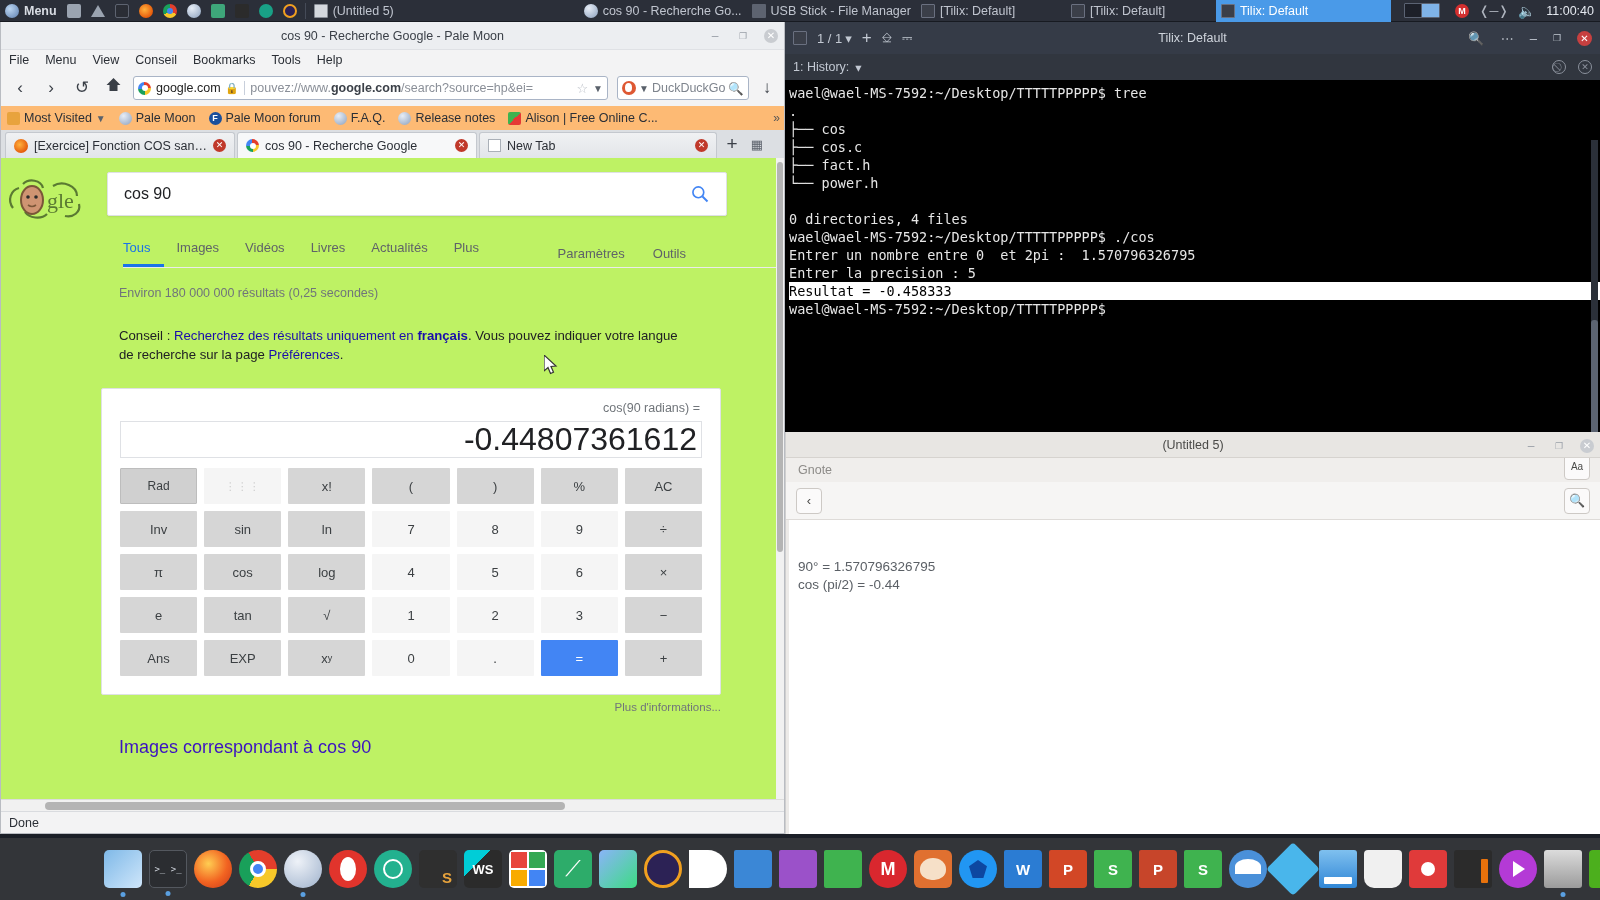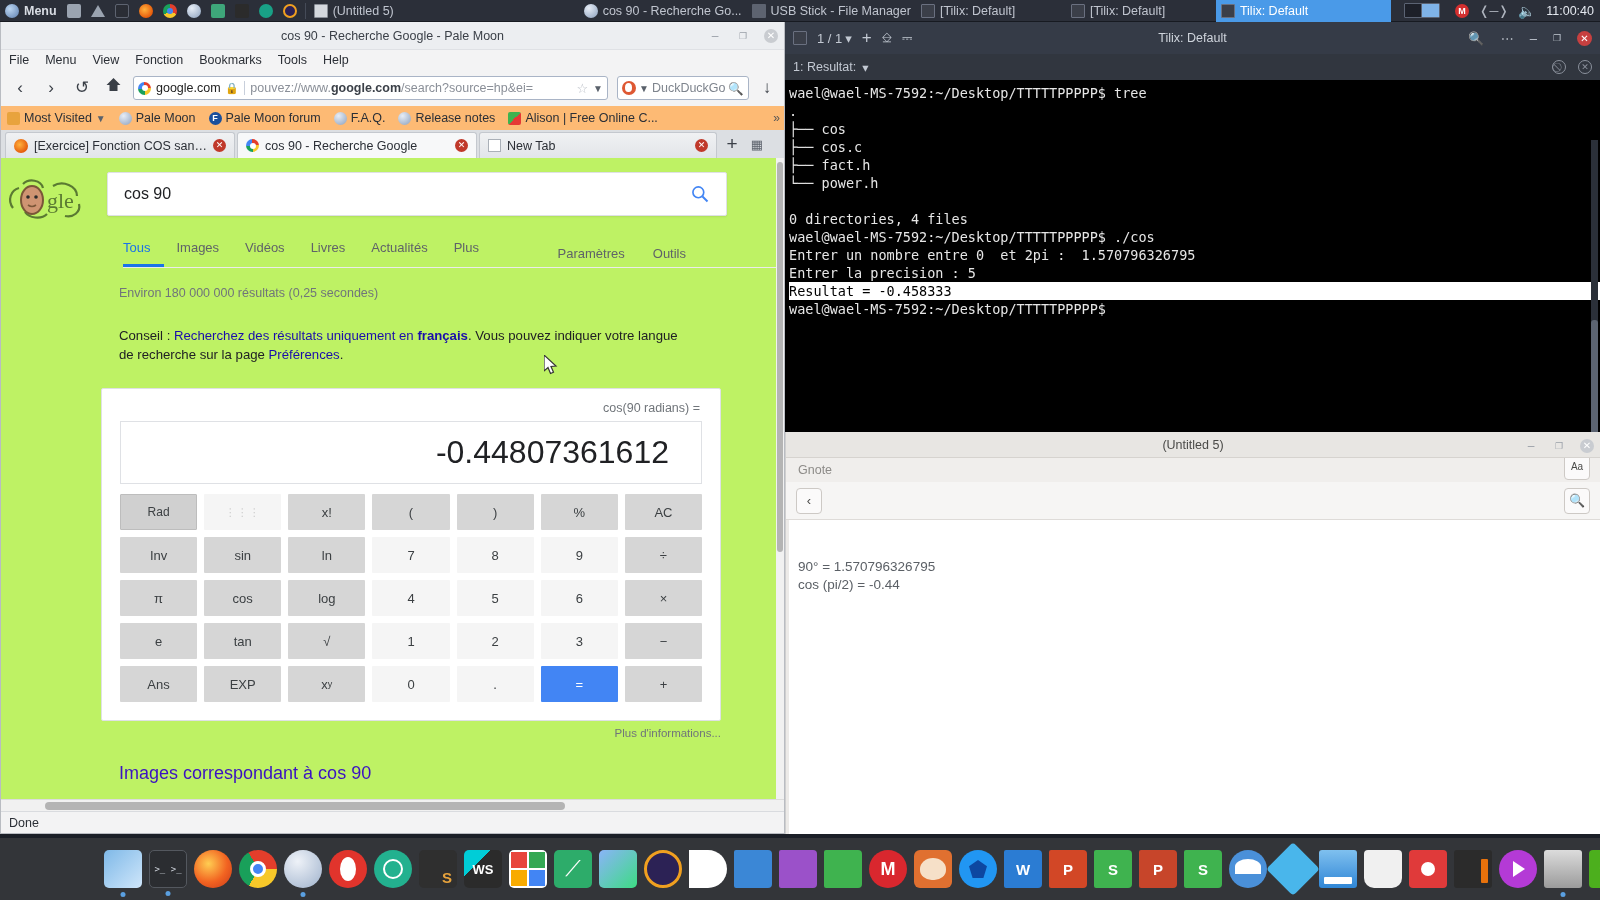--- a/index.html
+++ b/index.html
@@ -133,22 +133,22 @@
 
   .g-stats { margin:18px 0 0 118px; color:#70757a; font-size:12.5px; }
   .g-tip { margin:26px 0 0 118px; width:575px; color:#202124; font-size:13.2px; line-height:1.45; }
   .g-tip a { color:#1a0dab; text-decoration:none; }
   .g-tip b { font-weight:bold; }
 
   
   .calc-card { margin:24px 0 0 100px; width:620px; border:1px solid #dfe1e5; border-radius:2px; background:#fff; padding:10px 18px 18px; }
   .calc-expr { text-align:right; color:#70757a; font-size:12.5px; padding:2px 2px 6px 0; }
   .calc-display {
-    height:63px; border:1px solid #dfe1e5; display:flex; align-items:center; justify-content:flex-end;
-    padding-right:32px; font-size:32px; color:#202124; font-weight:300;
+    height:37px; border:1px solid #dfe1e5; display:flex; align-items:center; justify-content:flex-end;
+    padding-right:4px; font-size:32px; color:#202124; font-weight:300;
   }
   .calc-grid { display:grid; grid-template-columns:repeat(7,1fr); gap:7px; margin-top:10px; }
   .kb { height:36px; display:flex; align-items:center; justify-content:center;
         background:#d6d6d6; color:#3c4043; font-size:13px; border-radius:1px; }
   .kb.num { background:#f5f5f5; }
   .kb.eq { background:#4285f4; color:#fff; }
   .kb.rad { background:#d0d0d0; border:1px solid #bdbdbd; font-size:12px;}
   .kb.deg { background:#f5f5f5; color:#c4c4c4; }
   .kb sup { font-size:9px; }
 
@@ -334,21 +334,21 @@
       <span class="wc">–</span>
       <span class="wc" style="font-size:9px">❐</span>
       <span class="wc close">✕</span>
     </div>
   </div>
 
   <div id="br-menubar">
     <span>File</span>
     <span>Menu</span>
     <span>View</span>
-    <span>Fonction</span>
+    <span>Conseil</span>
     <span>Bookmarks</span>
     <span>Tools</span>
     <span>Help</span>
   </div>
 
   <div id="br-navbar">
     <span class="nav-btn">‹</span>
     <span class="nav-btn">›</span>
     <span class="nav-btn">↺</span>
     <span class="nav-btn home">
@@ -555,21 +555,21 @@
     <span class="tx-right">
       <span class="tx-btn">🔍</span>
       <span class="tx-btn">⋯</span>
       <span class="tx-btn">–</span>
       <span class="tx-btn" style="font-size:9px">❐</span>
       <span class="tx-close">✕</span>
     </span>
   </div>
 
   <div id="tx-sessionbar">
-    <span>1: Resultat:</span>
+    <span>1: History:</span>
     <span>▾</span>
     <span class="tx-sb-right">
       <span class="tx-circ">⃠</span>
       <span class="tx-circ">✕</span>
     </span>
   </div>
 
   <div id="tx-term"><span>wael@wael-MS-7592:~/Desktop/TTTTTPPPPP$ tree</span>
 <span>.</span>
 <span>├── cos</span>

